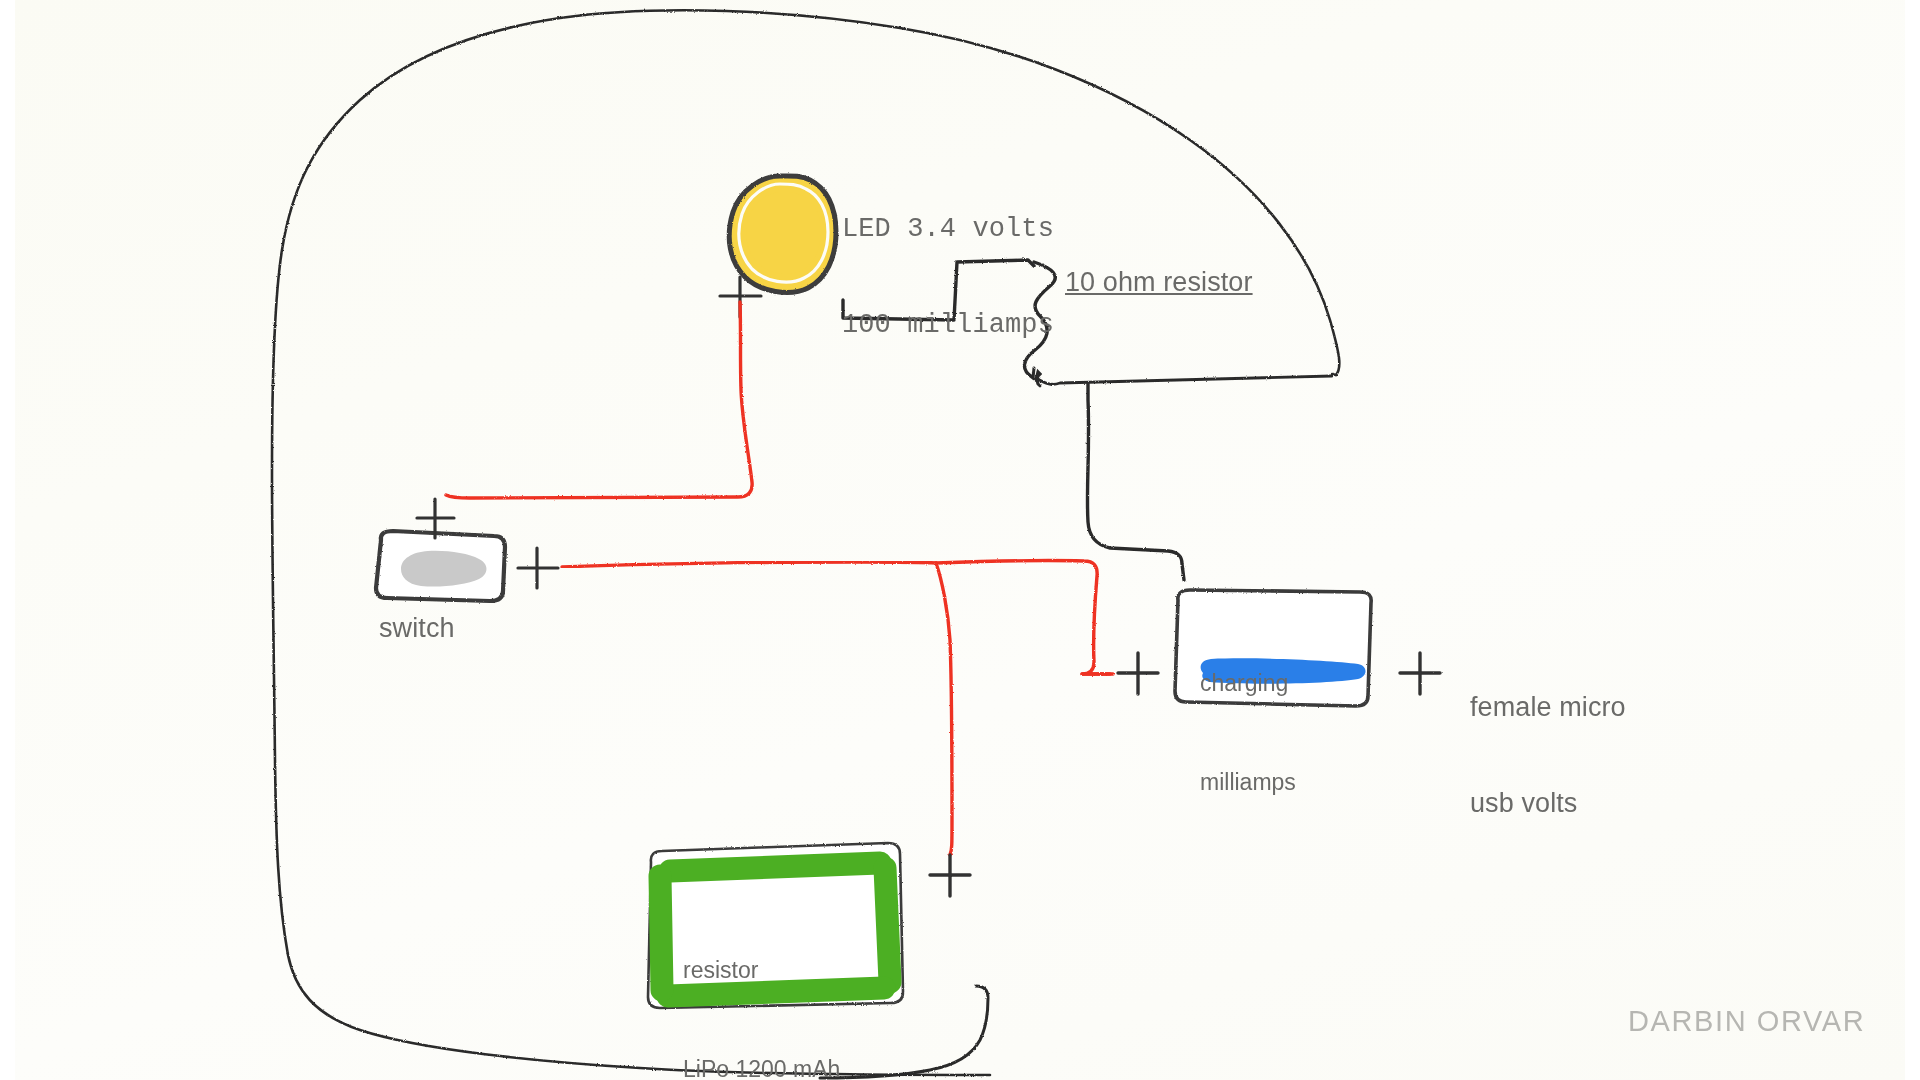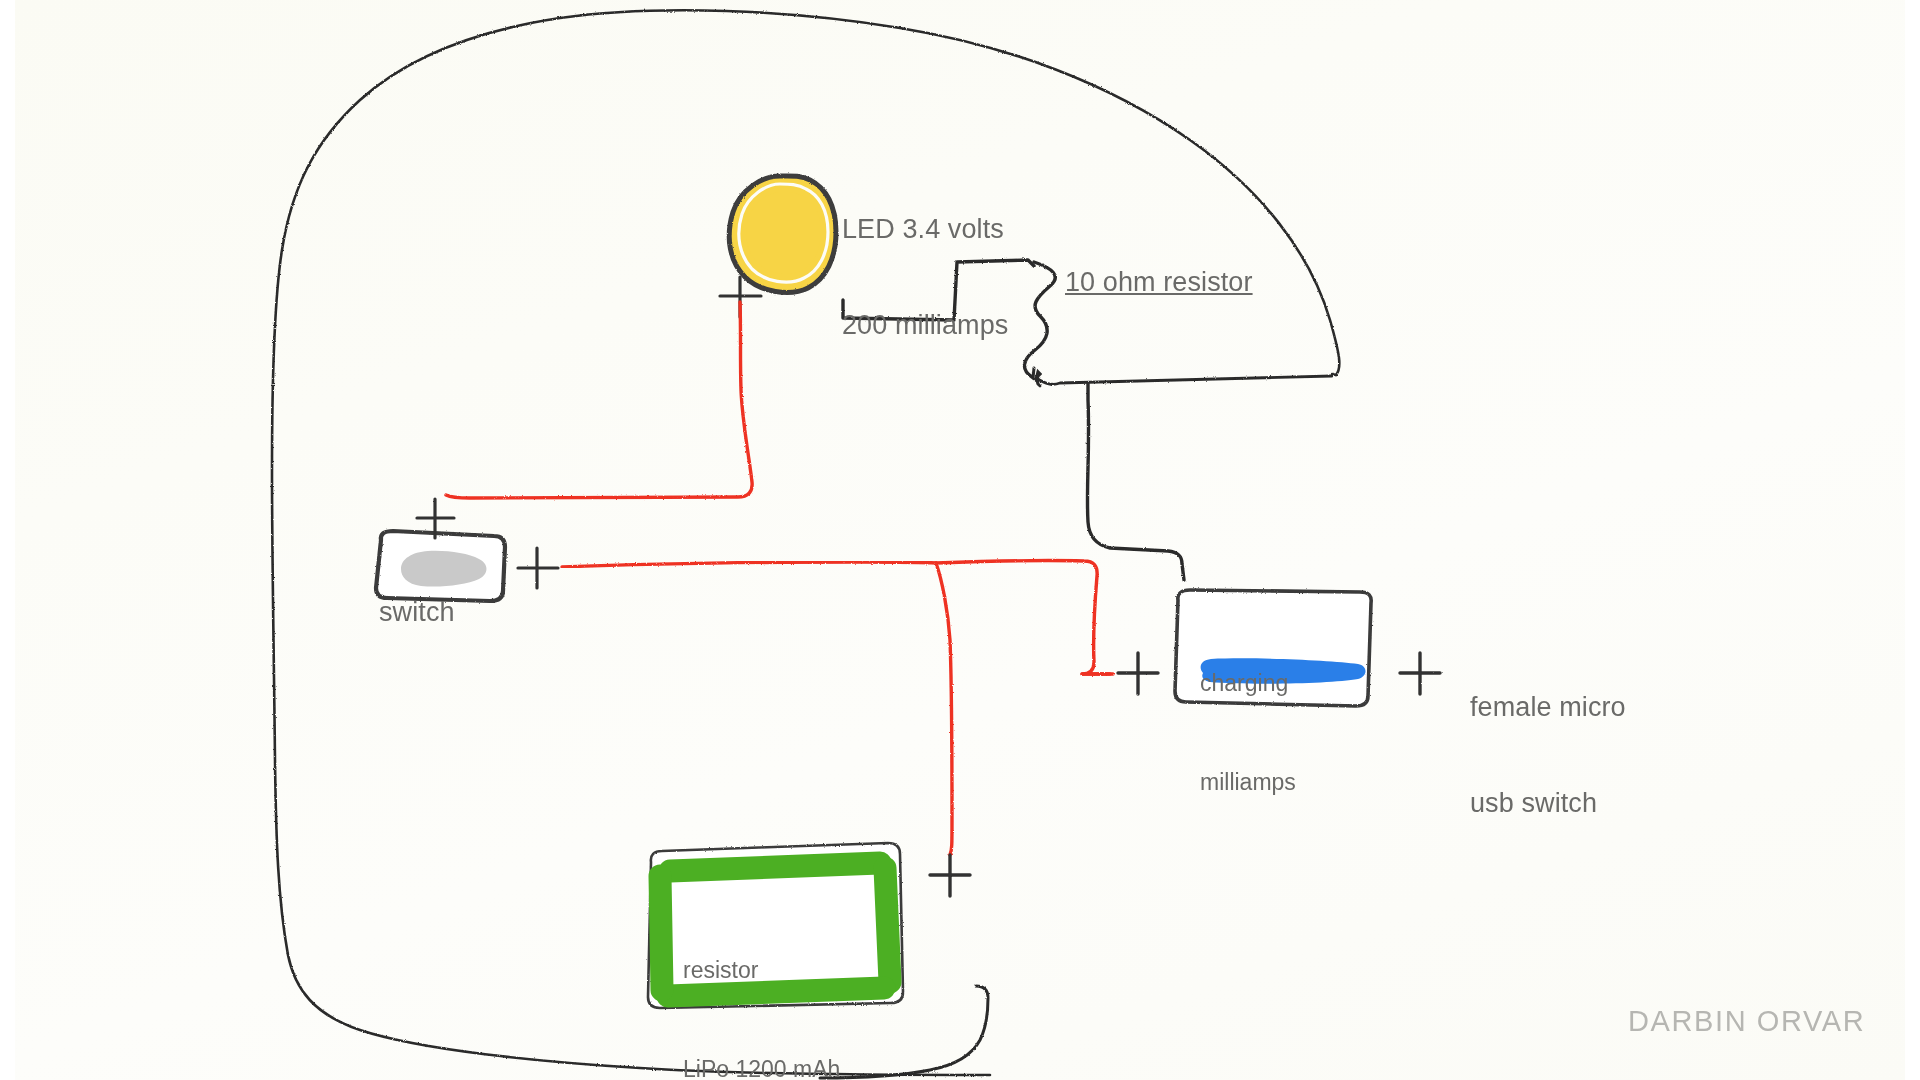--- a/index.html
+++ b/index.html
@@ -323,37 +323,37 @@
     <g filter="url(#rough)">
       <path d="M 976 986
                C 984 986, 988 990, 988 998
                C 988 1014, 986 1028, 980 1040
                C 972 1055, 956 1065, 930 1070
                C 900 1076, 860 1078, 820 1078" fill="none" stroke="#2b2b2b" stroke-width="3" stroke-linecap="round" stroke-linejoin="round"></path>
     </g>
 
   </svg>
 
-  <div class="label" style="left:842px; top:149px;">
+  <div class="label" style="left:842px; top:149px;font-family:Liberation Mono, monospace;">
     <div>LED 3.4 volts</div>
-    <div>200 milliamps</div>
+    <div>100 milliamps</div>
   </div>
 
   <div class="label" style="left:1065px; top:266px;text-decoration:underline;">10 ohm resistor</div>
 
-  <div class="label" style="left:379px; top:596px;text-align:right;">switch</div>
+  <div class="label" style="left:379px; top:612px;text-align:right;">switch</div>
 
   <div class="comp-label" style="left:1200px; top:601px;">
     <div>charging</div>
     <div>milliamps</div>
   </div>
 
   <div class="label" style="left:1470px; top:627px;">
     <div>female micro</div>
-    <div>usb switch</div>
+    <div>usb volts</div>
   </div>
 
   <div class="comp-label" style="left:683px; top:888px;">
     <div>resistor</div>
     <div>LiPo 1200 mAh</div>
     
   </div>
 
   <div class="watermark" style="left:1628px; top:1005px;">DARBIN ORVAR</div>
 

